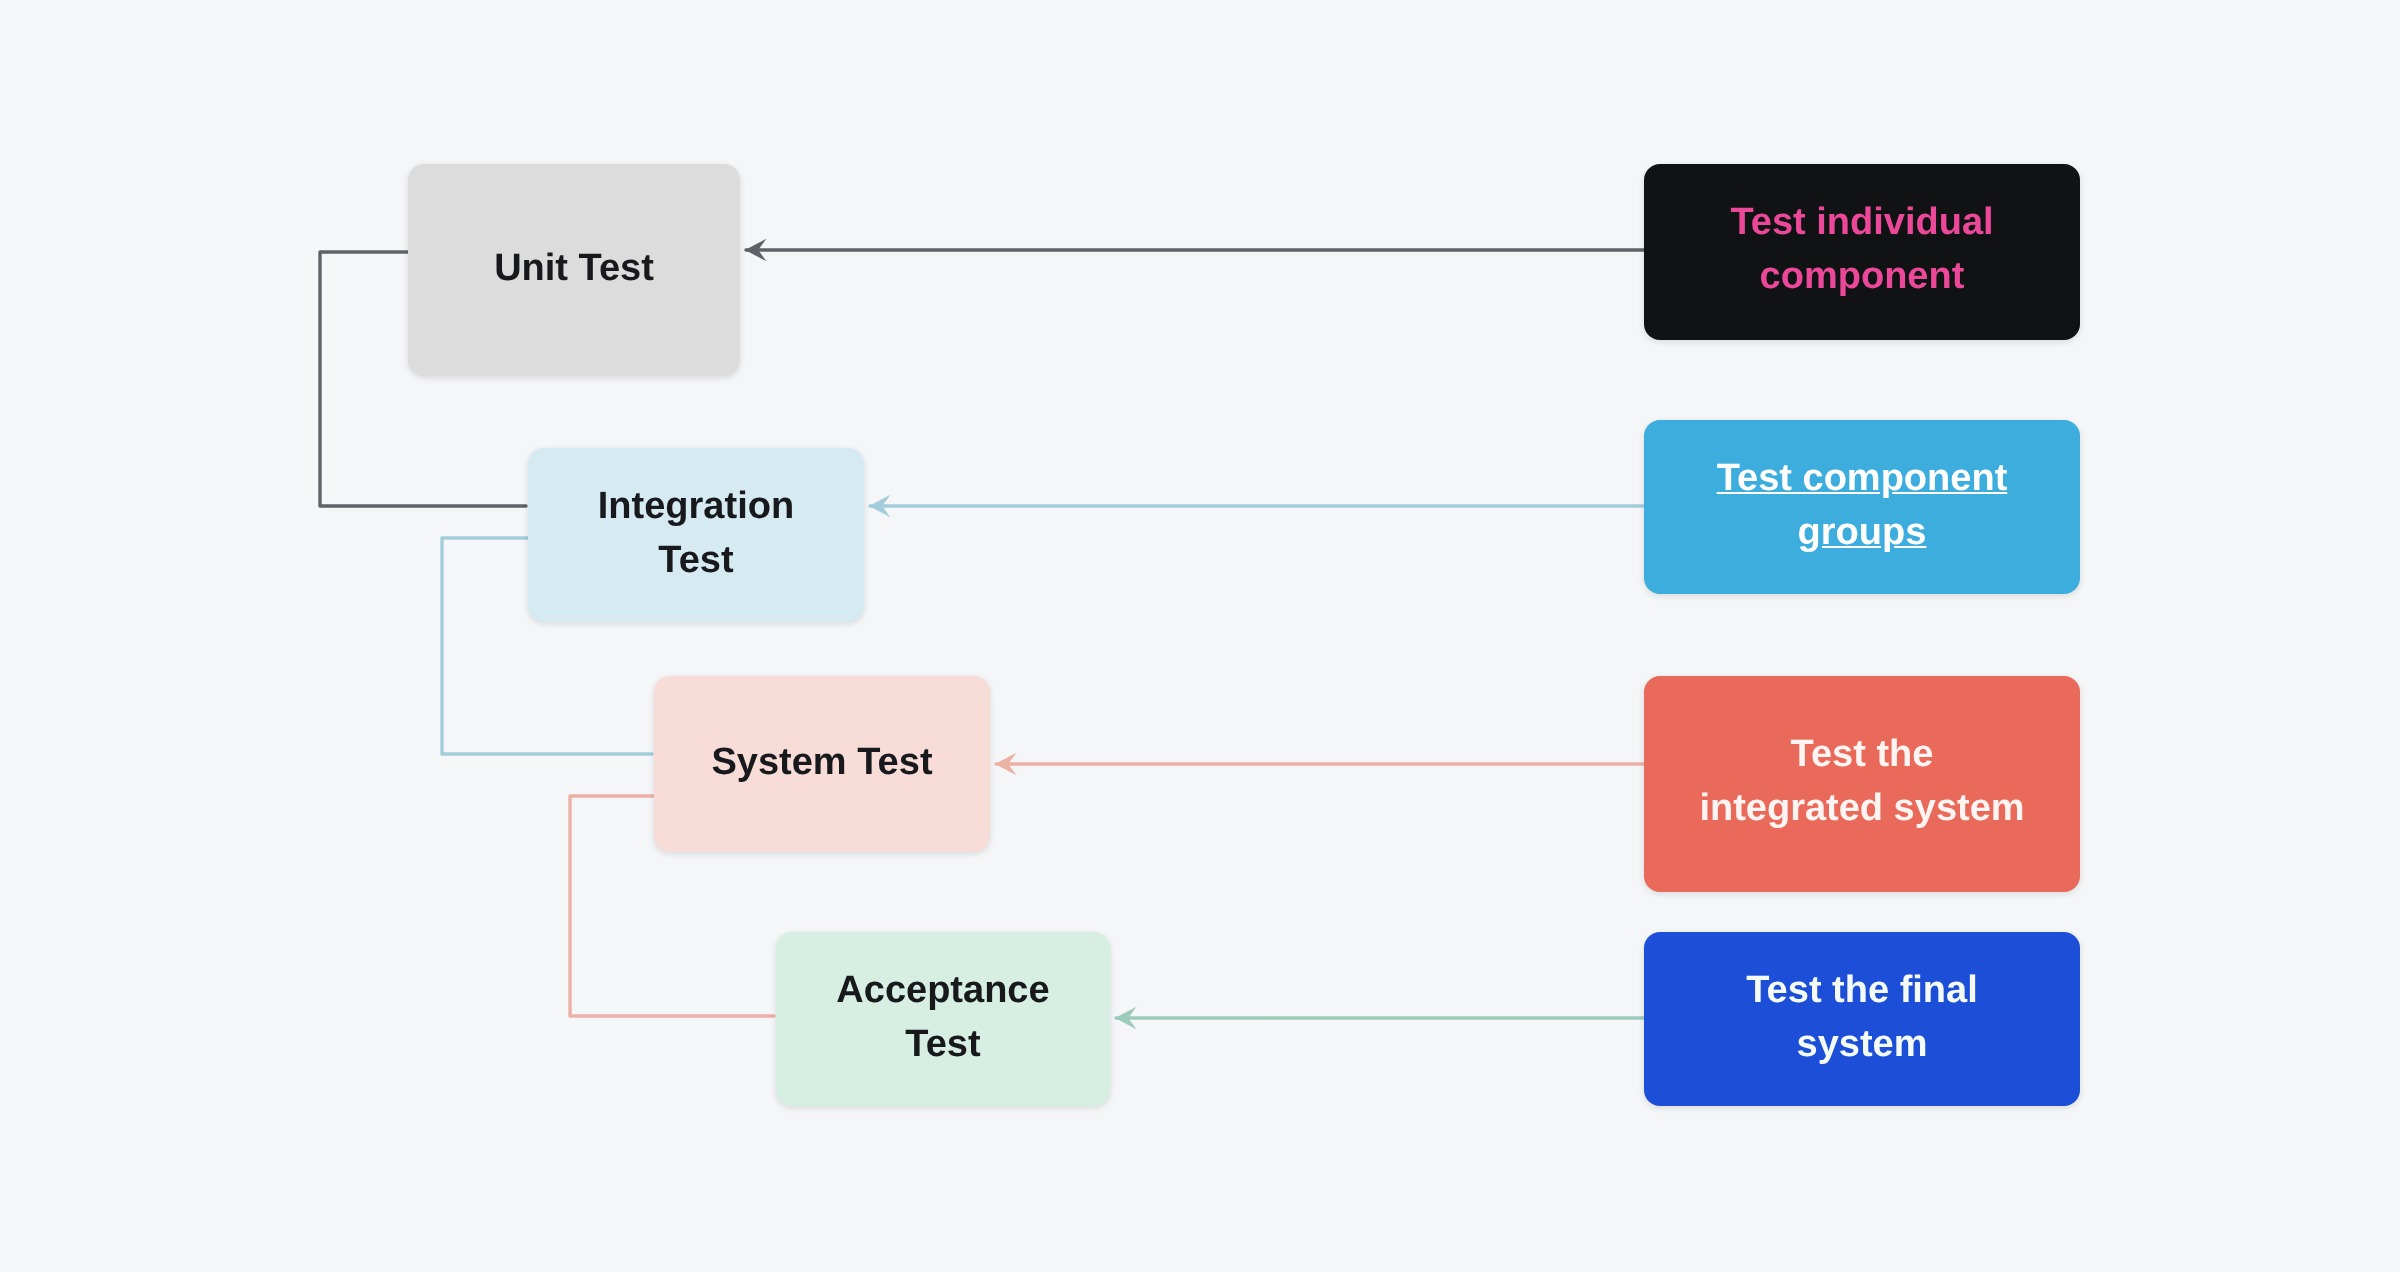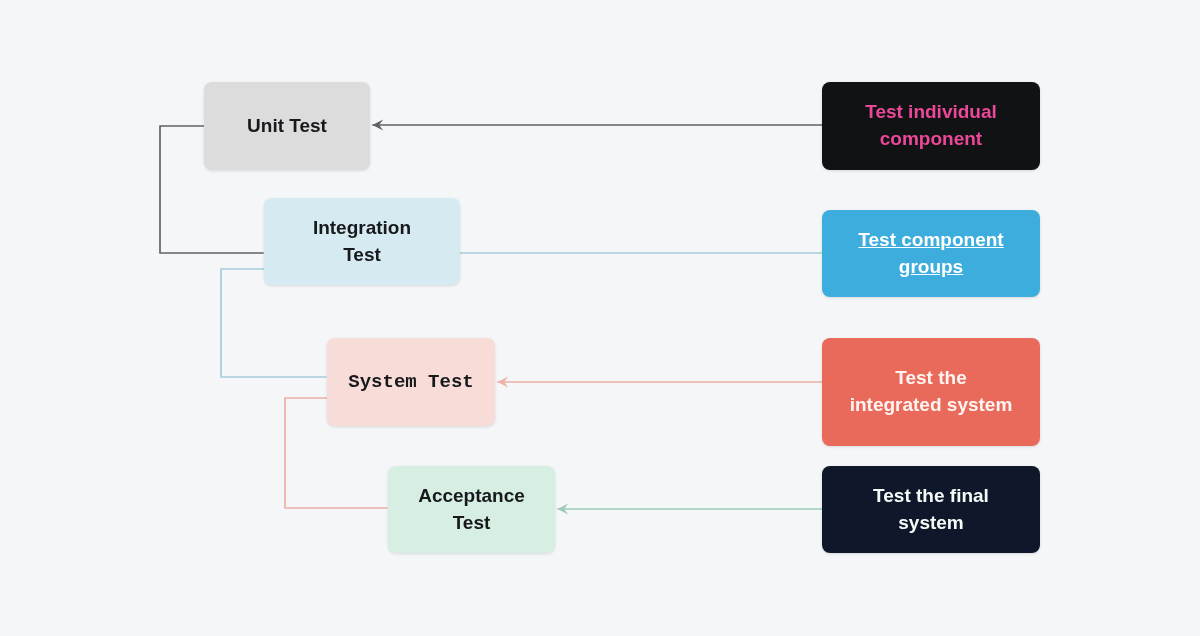--- a/index.html
+++ b/index.html
@@ -61,28 +61,28 @@
         <polyline class="edge" points="822,125 373,125" stroke="#5f6368" marker-end="url(#ah-0)"></polyline>
         <polyline class="edge" points="204,126 160,126 160,253 263,253" stroke="#5f6368"></polyline>
         <polyline class="edge" points="822,253 435,253" stroke="#a4cddc" marker-end="url(#ah-2)"></polyline>
         <polyline class="edge" points="264,269 221,269 221,377 326,377" stroke="#a4cddc"></polyline>
         <polyline class="edge" points="822,382 498,382" stroke="#ecb1a5" marker-end="url(#ah-4)"></polyline>
         <polyline class="edge" points="327,398 285,398 285,508 387,508" stroke="#ecb1a5"></polyline>
         <polyline class="edge" points="822,509 558,509" stroke="#9ccbb9" marker-end="url(#ah-6)"></polyline>
       </g>
   </svg>
   <div id="nodes">
-      <div class="node" style="left: 204px; top: 82px; width: 166px; height: 88px; background: rgb(220, 220, 221); color: rgb(23, 25, 28);">Unit Test</div>
-      <div class="node" style="left: 264px; top: 198px; width: 196px; height: 87px; background: rgb(214, 234, 242); color: rgb(23, 25, 28);">Integration
+      <div class="node" style="left: 204px; top: 82px; width: 166px; height: 106px; background: rgb(220, 220, 221); color: rgb(23, 25, 28);">Unit Test</div>
+      <div class="node" style="left: 264px; top: 224px; width: 168px; height: 87px; background: rgb(214, 234, 242); color: rgb(23, 25, 28);">Integration
 Test</div>
-      <div class="node" style="left: 327px; top: 338px; width: 168px; height: 88px; background: rgb(248, 220, 215); color: rgb(23, 25, 28); font-family: Liberation Mono, monospace;">System Test</div>
+      <div class="node" style="left: 327px; top: 338px; width: 168px; height: 88px; background: rgb(248, 220, 215); color: rgb(23, 25, 28);">System Test</div>
       <div class="node" style="left: 388px; top: 466px; width: 167px; height: 87px; background: rgb(215, 238, 227); color: rgb(23, 25, 28);">Acceptance
 Test</div>
       <div class="node" style="left: 822px; top: 82px; width: 218px; height: 88px; background: rgb(16, 18, 20); color: #ec4899;">Test individual
 component</div>
       <div class="node" style="left: 822px; top: 210px; width: 218px; height: 87px; background: rgb(61, 173, 222); color: rgb(255, 255, 255); text-decoration: underline;">Test component
 groups</div>
       <div class="node" style="left: 822px; top: 338px; width: 218px; height: 108px; background: rgb(233, 106, 90); color: rgb(254, 244, 242);">Test the
 integrated system</div>
-      <div class="node" style="left: 822px; top: 466px; width: 218px; height: 87px; background: #0f172a; color: rgb(244, 251, 247);">Test the final
+      <div class="node" style="left: 822px; top: 466px; width: 218px; height: 87px; background: #1d4ed8; color: rgb(244, 251, 247);">Test the final
 system</div>
     </div>
 </div>
 
 </body></html>

